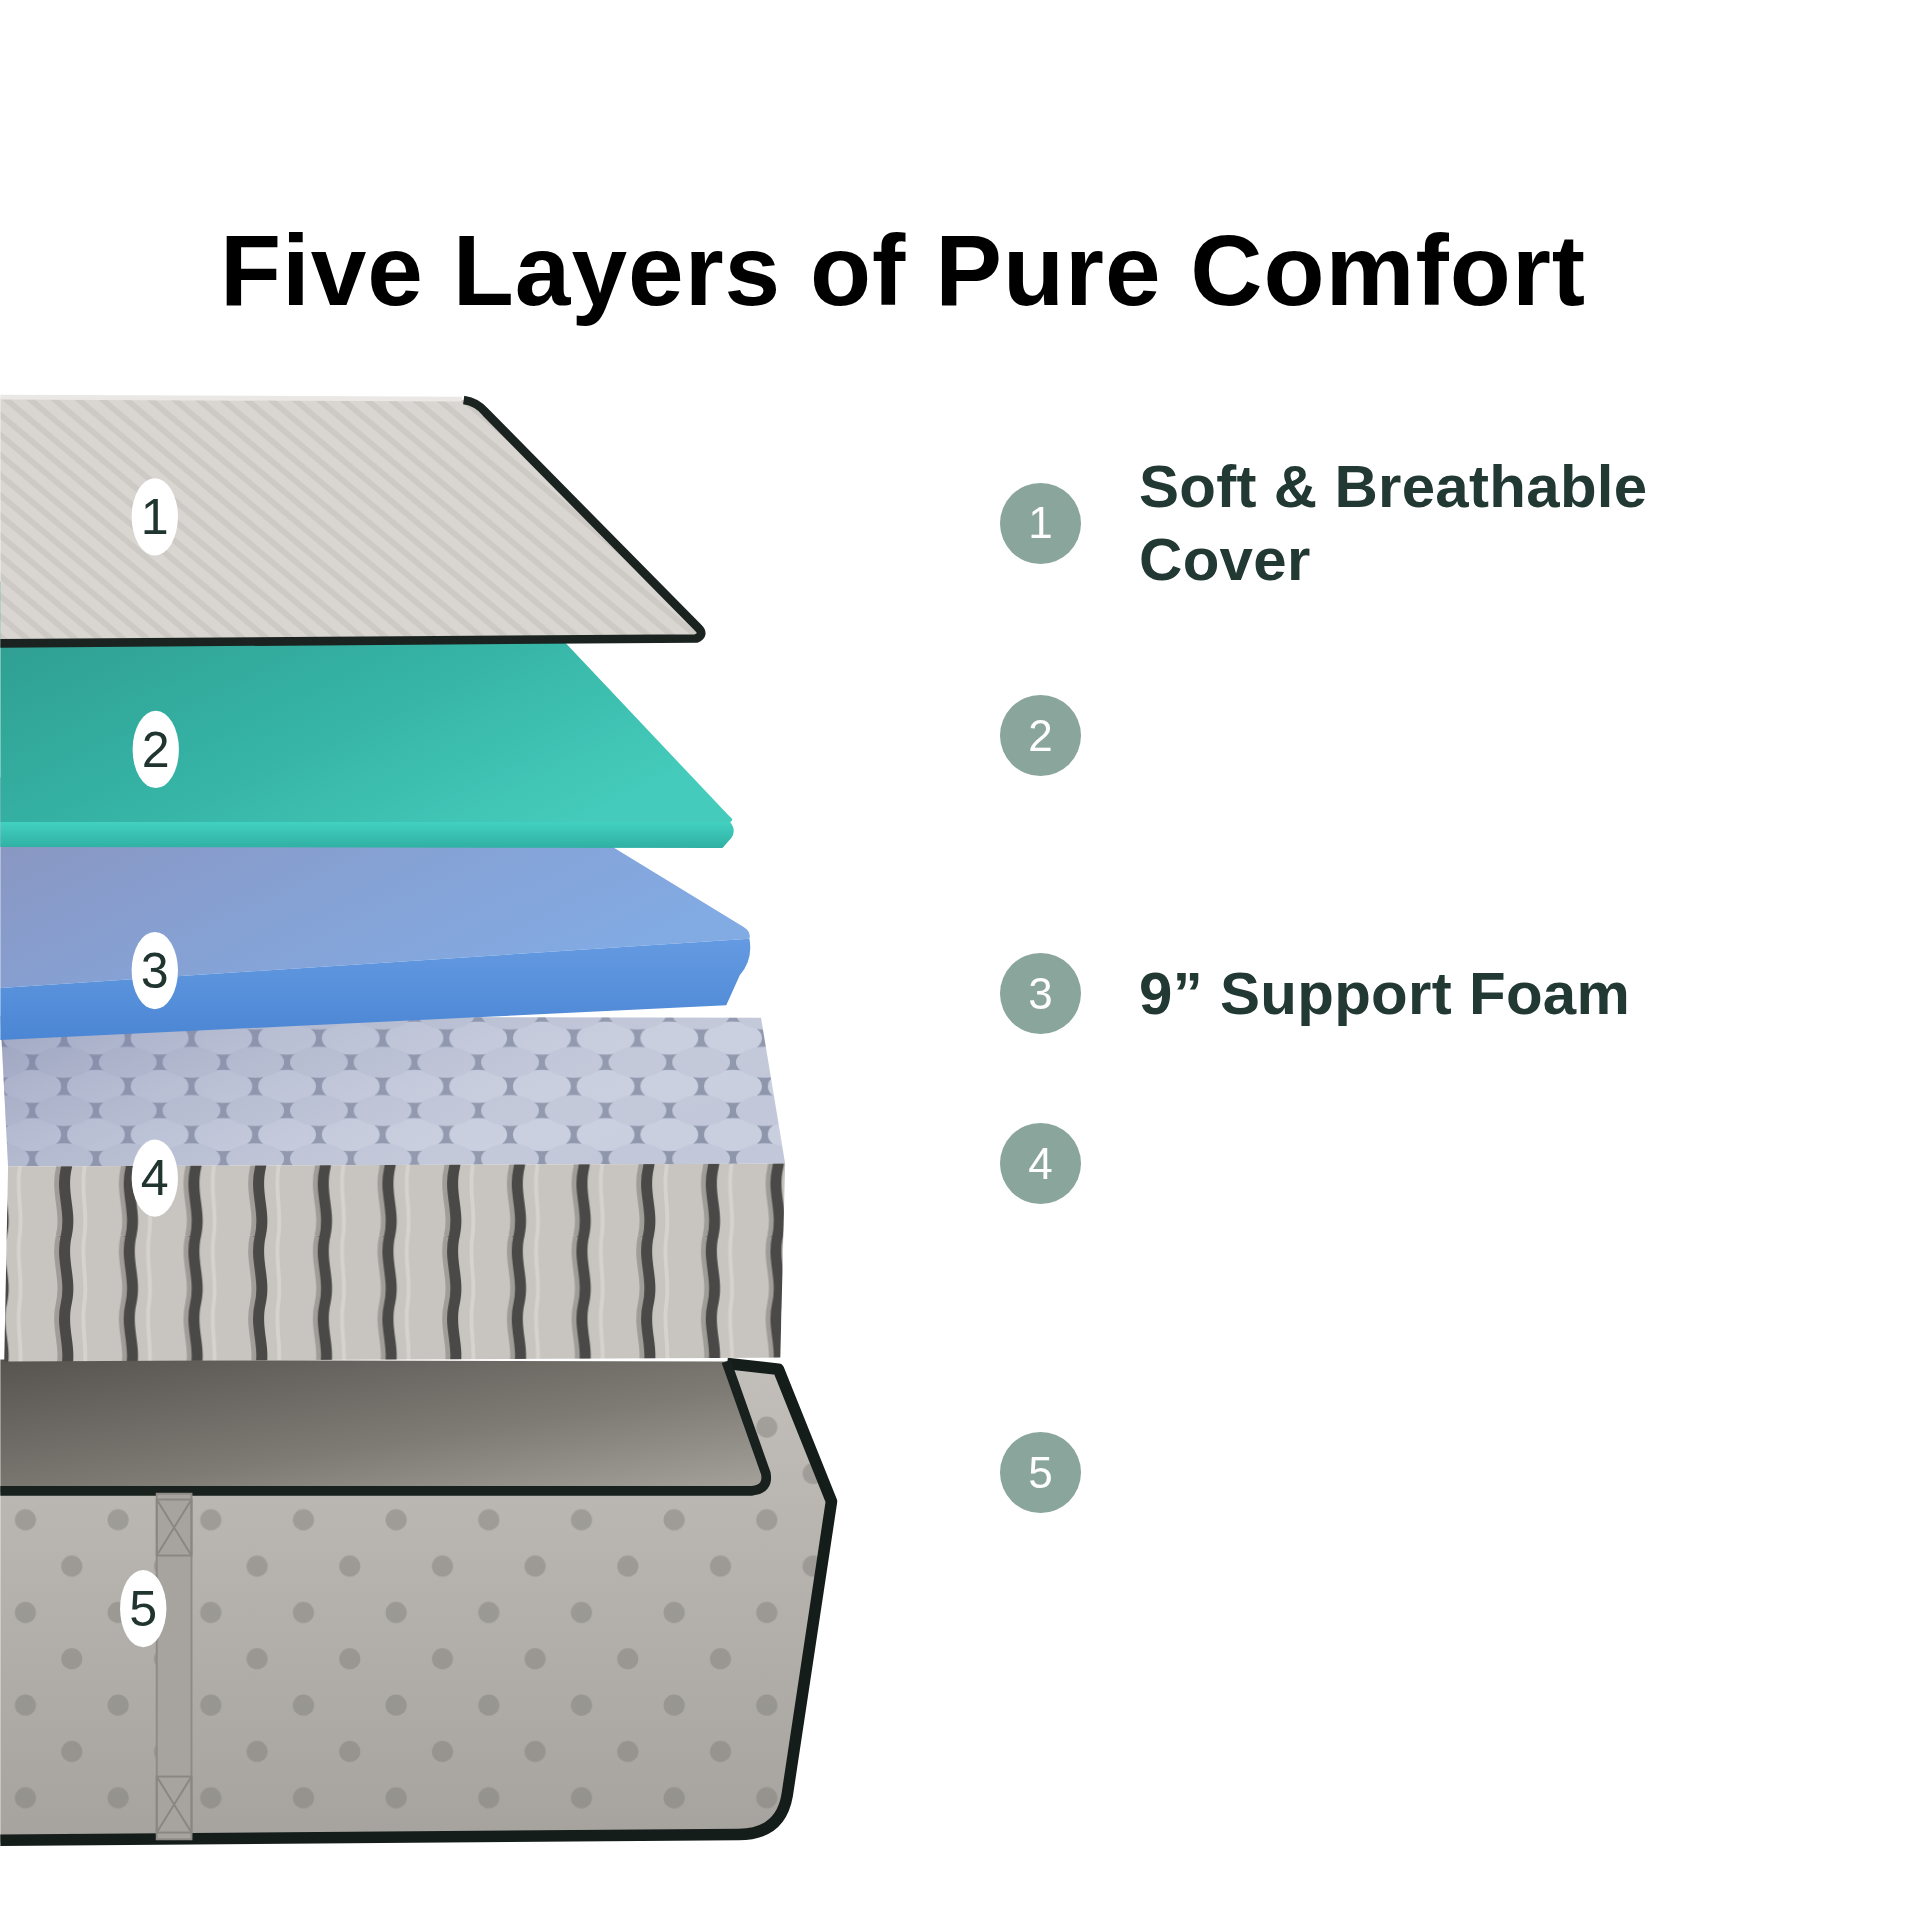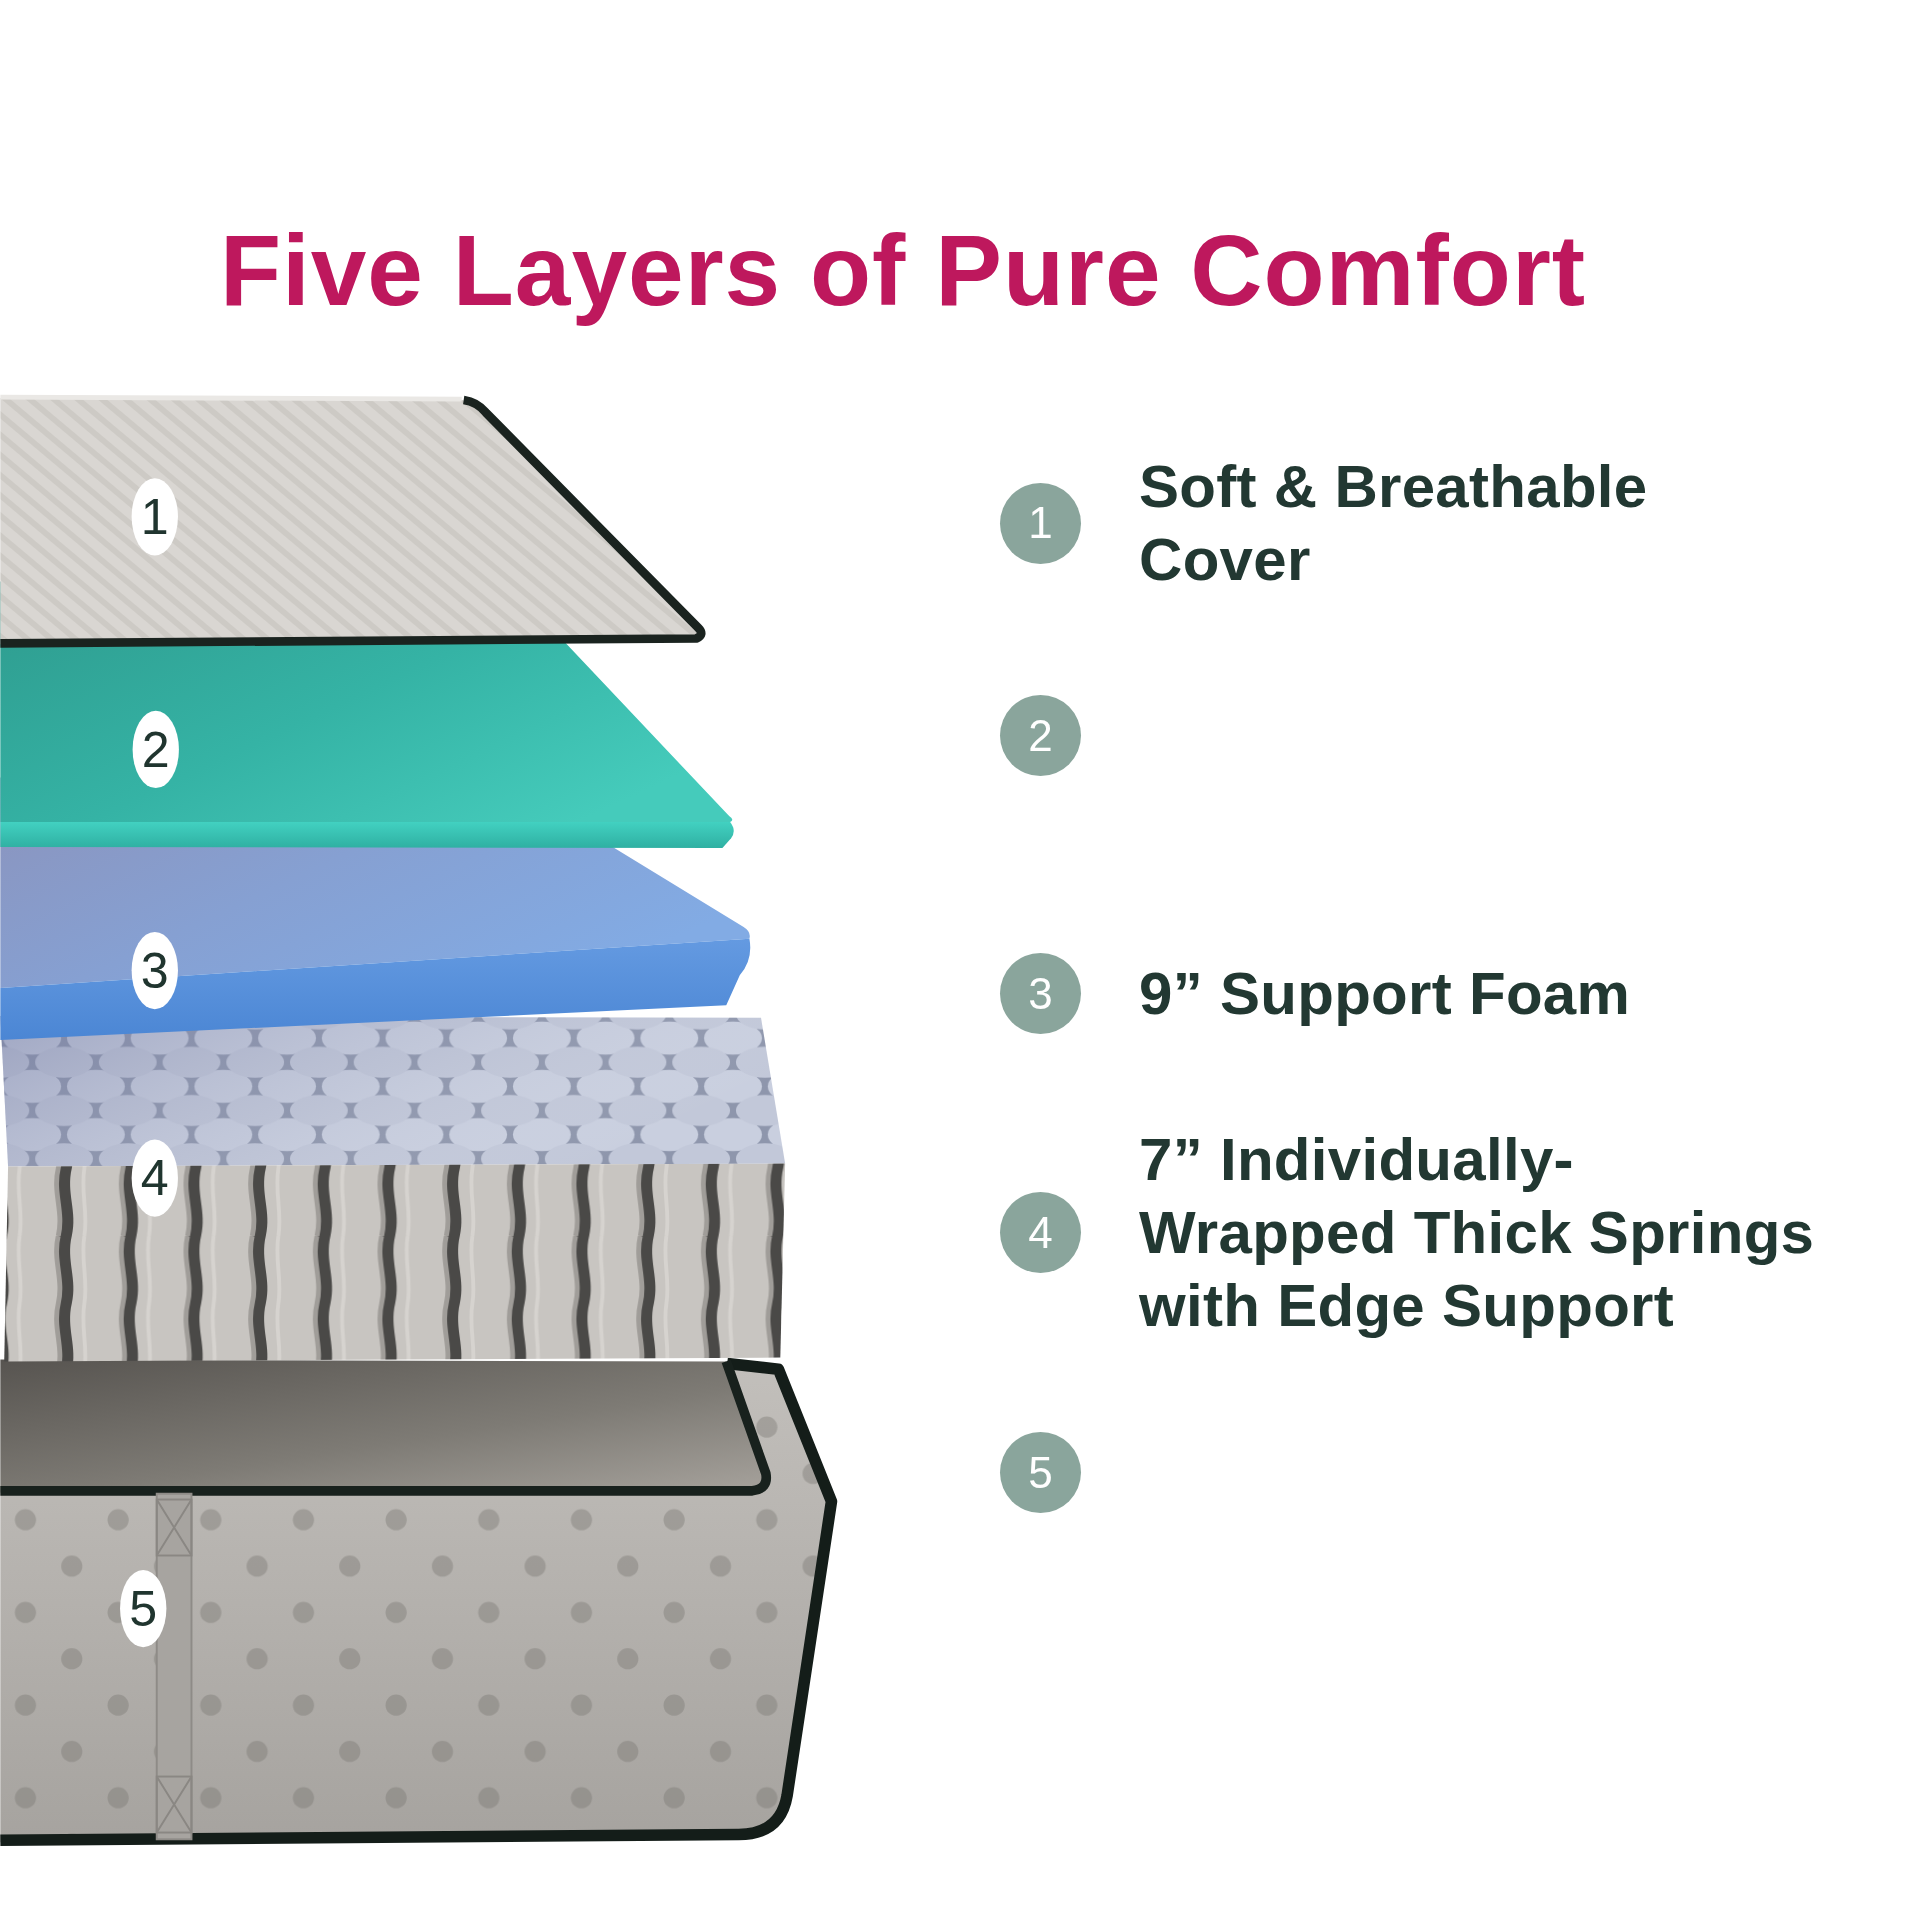--- a/index.html
+++ b/index.html
@@ -2,21 +2,21 @@
 <html><head>
 <meta charset="utf-8">
 <style>
   html,body{margin:0;padding:0;background:#ffffff;}
   body{width:1931px;height:1931px;position:relative;overflow:hidden;
        font-family:"Liberation Sans", sans-serif;}
 
   .title{
     position:absolute;top:153px;left:0;width:1806px;
     text-align:center;font-size:100px;font-weight:700;
-    letter-spacing:1px;color:#be185d;line-height:1;
+    letter-spacing:1px;color:#000000;line-height:1;
   }
 
   .diagram{position:absolute;left:0;top:290px;width:966px;height:1641px;}
 
   .feature-list{position:absolute;left:0;top:0;width:1931px;height:1931px;}
   .list-item{
     position:absolute;left:1000px;display:flex;align-items:center;
   }
   .num-circle{
     width:81px;height:81px;border-radius:50%;flex:0 0 81px;
@@ -175,23 +175,20 @@
     <div class="num-circle">2</div>
   </div>
 
   <div class="list-item" style="top:953px">
     <div class="num-circle">3</div>
     <div class="item-text">9” Support Foam</div>
   </div>
 
   <div class="list-item" style="top:1123px">
     <div class="num-circle">4</div>
-    <div class="item-text">7” Individually-
-Wrapped Thick Springs
-with Edge Support</div>
   </div>
 
   <div class="list-item" style="top:1432px">
     <div class="num-circle">5</div>
   </div>
 
 </div>
 
 
 </body></html>

